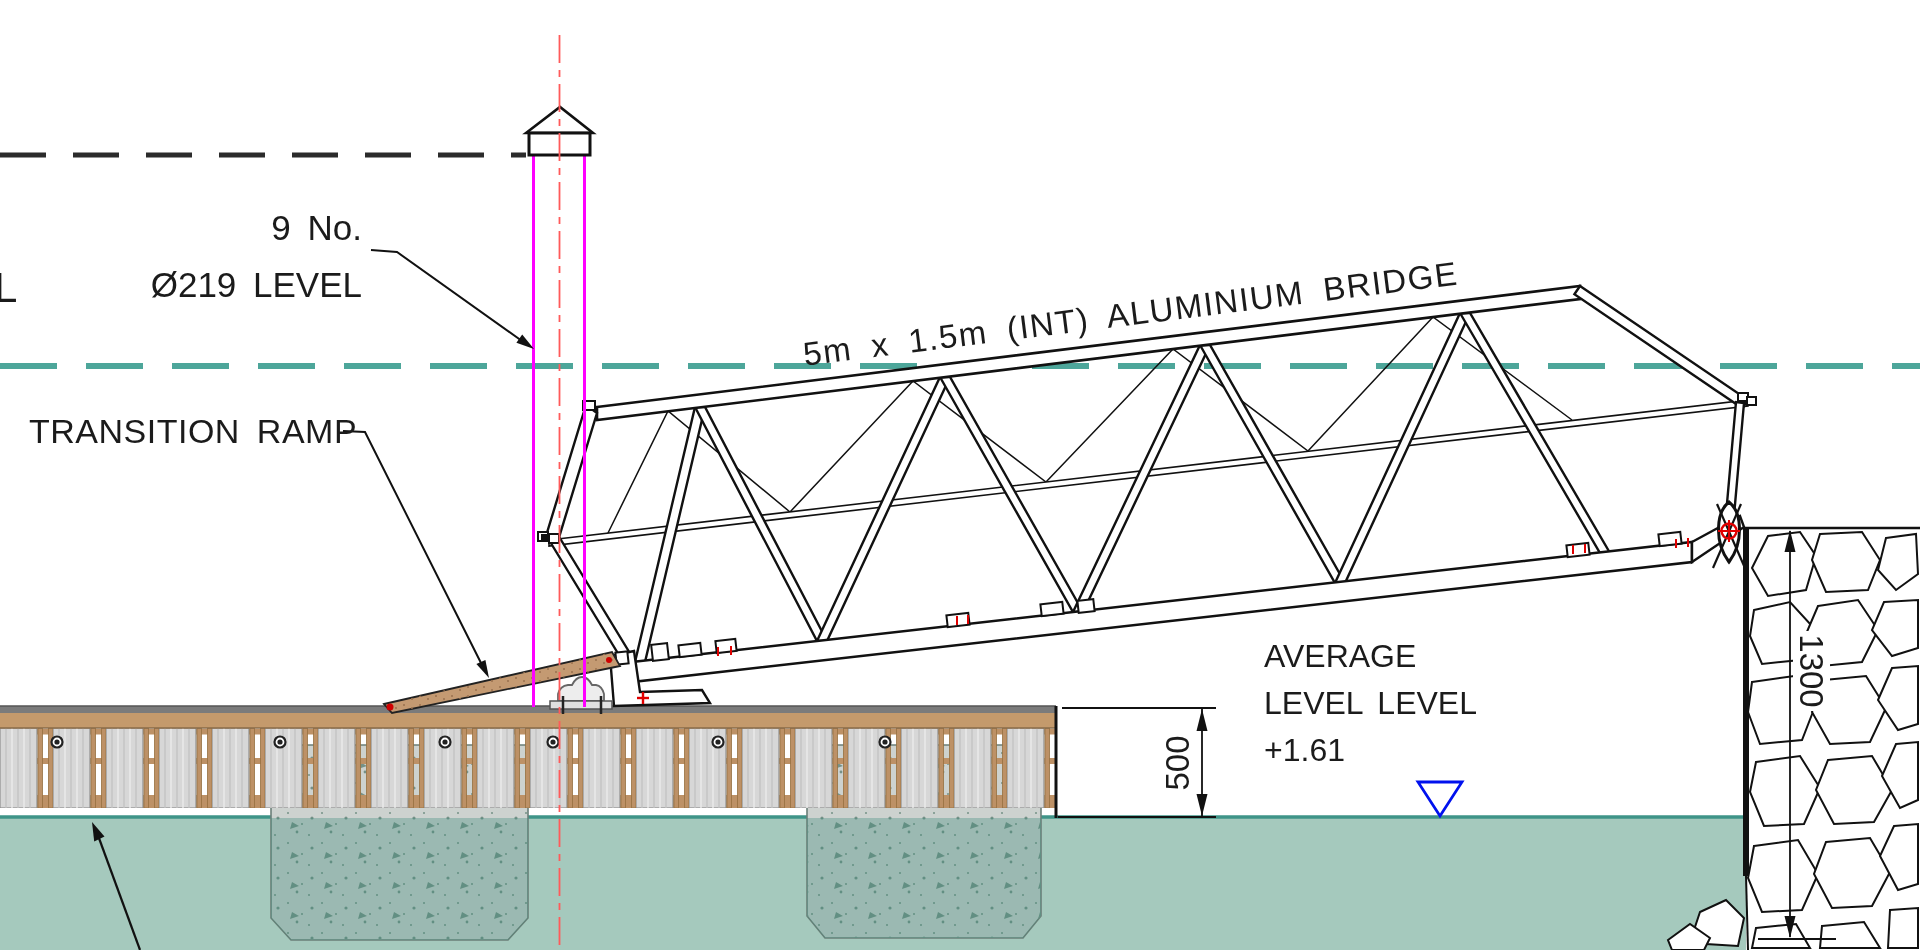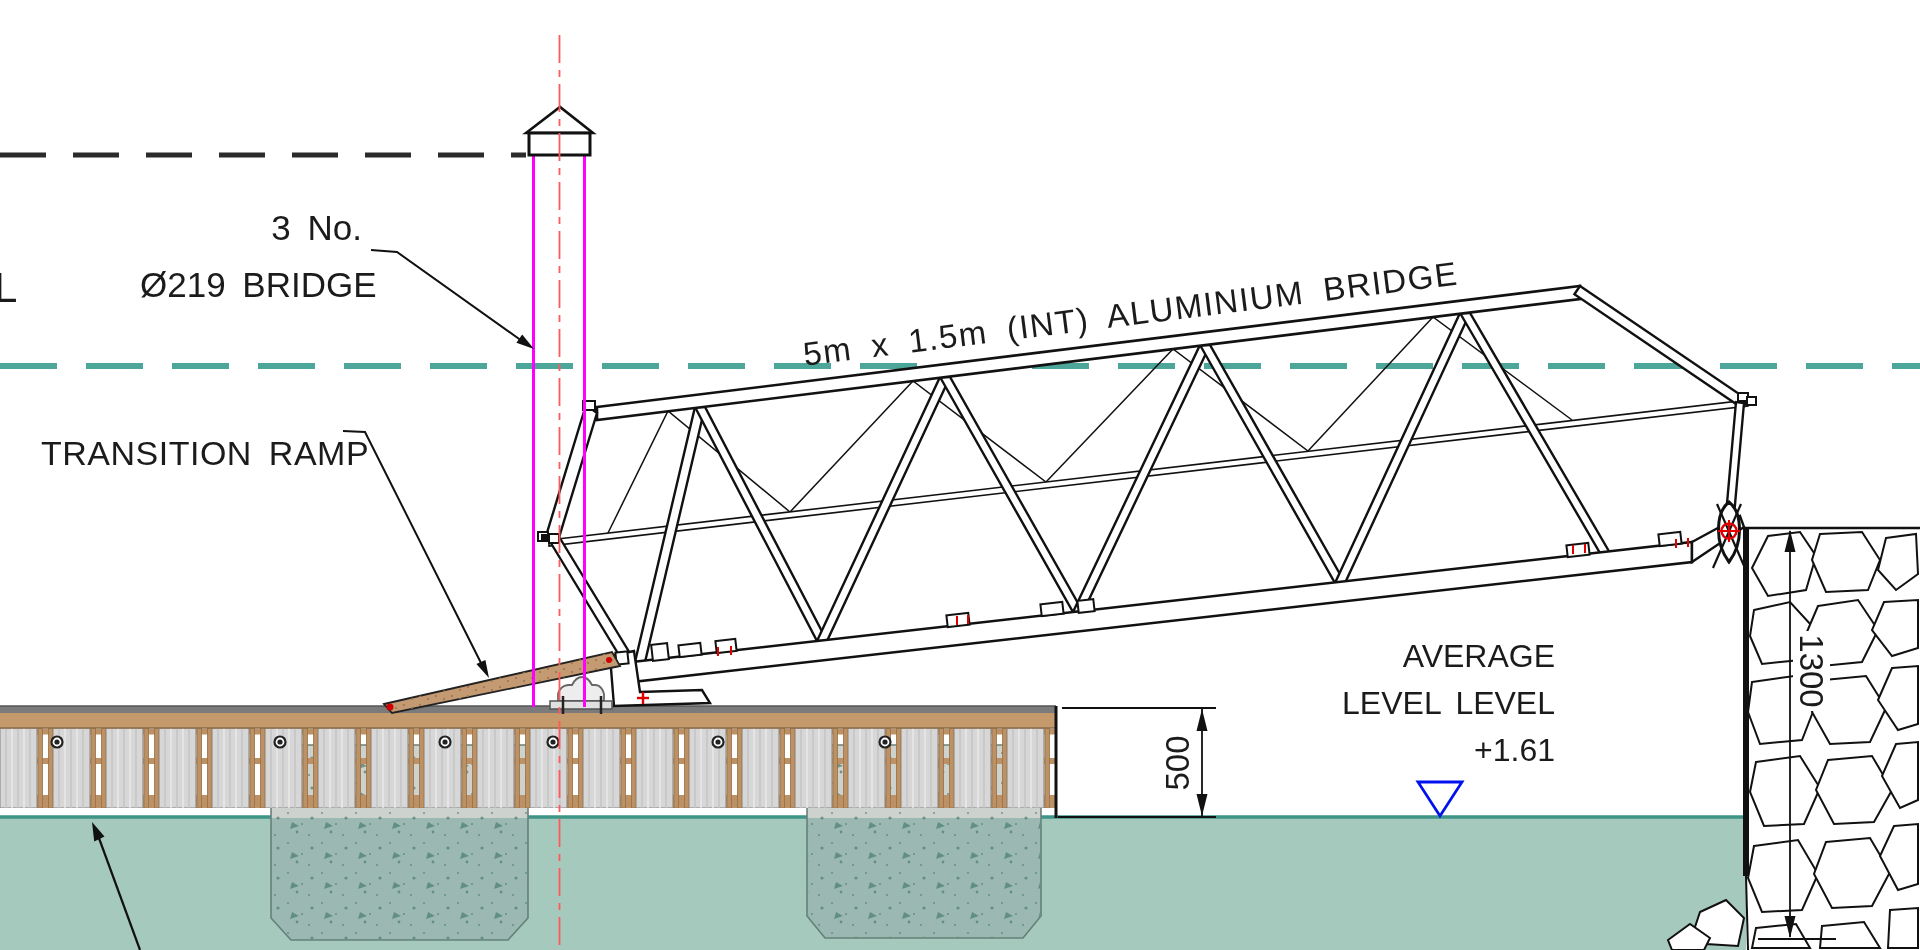--- a/index.html
+++ b/index.html
@@ -7,24 +7,24 @@
     position:relative;width:1920px;height:950px;overflow:hidden;background:#ffffff;
     font-family:"Liberation Sans", sans-serif;color:#1b1b1b;
   }
   #stage svg{position:absolute;left:0;top:0;}
   .cad-text{
     position:absolute;font-family:"Liberation Sans", sans-serif;color:#1b1b1b;
     white-space:nowrap;font-weight:400;
   }
   .t-partial{left:-6px;top:264px;font-size:42px;}
   .t-piles{left:140px;top:199px;width:222px;text-align:right;font-size:35px;line-height:57px;word-spacing:7px;}
-  .t-ramp{left:41px;top:412px;font-size:34px;letter-spacing:.5px;word-spacing:7px;margin-top:22px;}
+  .t-ramp{left:29px;top:412px;font-size:34px;letter-spacing:.5px;word-spacing:7px;}
   .t-bridge{left:801px;top:336px;font-size:33px;letter-spacing:1.5px;word-spacing:9px;
     transform:rotate(-7.1deg);transform-origin:0 0;}
-  .t-awl{left:1325px;top:633px;width:230px;text-align:right;font-size:32px;line-height:47px;word-spacing:6px;}
+  .t-awl{left:1264px;top:633px;width:230px;text-align:left;font-size:32px;line-height:47px;word-spacing:6px;}
   .t-dim500{left:1126px;top:746px;width:100px;height:34px;text-align:center;font-size:33px;
     transform:rotate(-90deg);transform-origin:center center;}
   .t-dim1300{left:1758px;top:654px;width:110px;height:34px;text-align:center;font-size:33px;
     transform:rotate(90deg);transform-origin:center center;}
   .t-dim1300 span{background:#fff;padding:0 3px;}
 </style>
 </head>
 <body>
 
 <div id="stage">
@@ -263,22 +263,22 @@
     <line x1="1729" y1="520" x2="1729" y2="542" stroke-width="2"></line>
     <line x1="1718" y1="531" x2="1740" y2="531" stroke-width="2"></line>
   </g>
 
   <polygon points="1418,782 1462,782 1440,816" fill="#fff" stroke="#0011EE" stroke-width="2.8"></polygon>
 </svg>
 
 <div class="cad-text t-partial">L</div>
 
 <div class="cad-text t-piles">
-  <div>3 No.</div>
-  <div>Ø219 BRIDGE</div>
+  <div>9 No.</div>
+  <div>Ø219 LEVEL</div>
 </div>
 
 <div class="cad-text t-ramp">TRANSITION RAMP</div>
 
 <div class="cad-text t-bridge">5m x 1.5m (INT) ALUMINIUM BRIDGE</div>
 
 <div class="cad-text t-awl">
   <div>AVERAGE</div>
   <div>LEVEL LEVEL</div>
   <div>+1.61</div>

